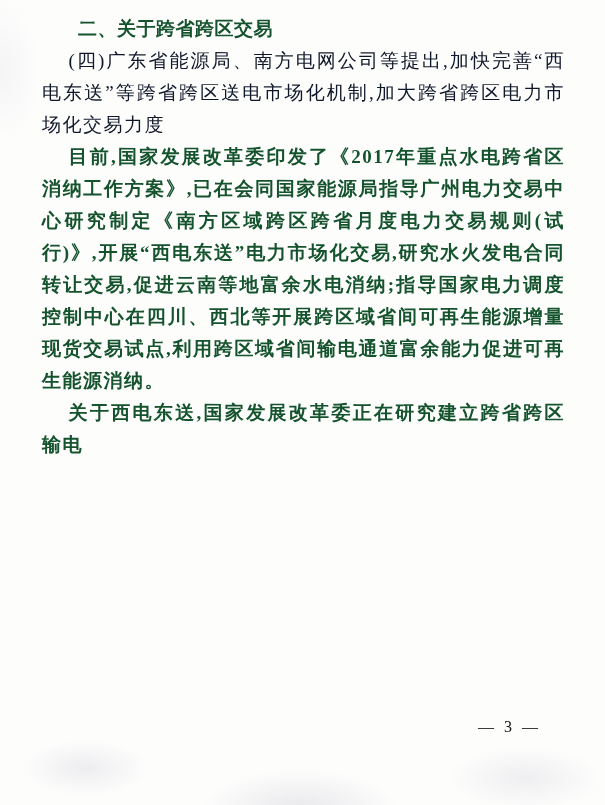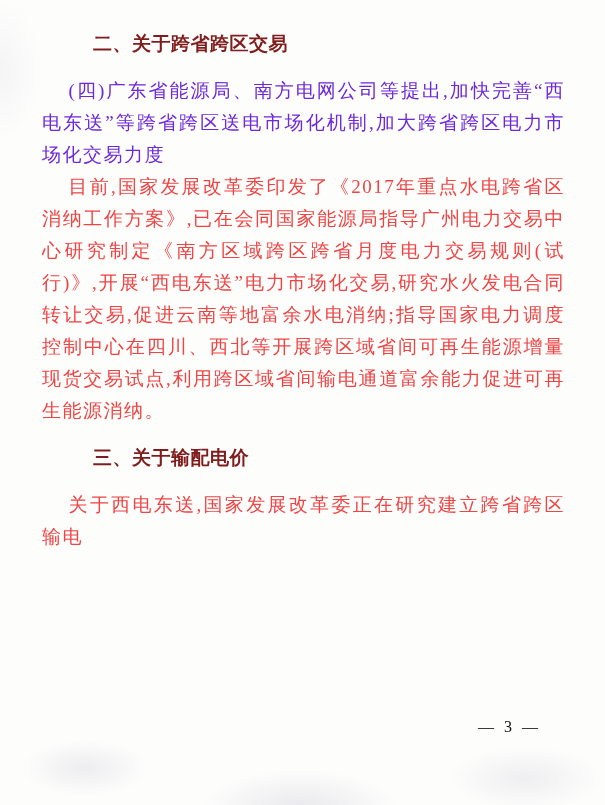--- a/index.html
+++ b/index.html
@@ -31,35 +31,36 @@
     left: 42px; top: 13px; width: 523px;
     color: #1e1e1e;
   }
   .para {
     margin: 0;
     font-size: 19px;
     line-height: 32px;
     letter-spacing: 1.5px;
     text-align: justify;
     text-indent: 1.4em;
-    color: #ef4444;
+    color: #14532d;
     font-family: "Liberation Serif", serif;
+    font-weight: bold;
   }
   .para.kai {
     font-weight: 500;
-    color: #6d28d9;
+    color: #0f172a;
   }
   .heading {
-    margin: 15px;
+    margin: 0;
     font-size: 19px;
     line-height: 32px;
     letter-spacing: 0.5px;
     text-indent: 1.9em;
     font-weight: bold;
-    color: #7f1d1d;
+    color: #14532d;
     font-family: "Liberation Sans", sans-serif;
   }
   .page-number {
     position: absolute;
     top: 718px; left: 452px;
     width: 115px;
     font-size: 16px;
     letter-spacing: 3px;
     text-align: center;
     color: #111111;
@@ -75,21 +76,20 @@
 
   <div class="content">
 
     <h2 class="heading">二、关于跨省跨区交易</h2>
 
     <p class="para kai">(四)广东省能源局、南方电网公司等提出,加快完善“西电东送”等跨省跨区送电市场化机制,加大跨省跨区电力市场化交易力度</p>
 
     <p class="para">目前,国家发展改革委印发了《2017年重点水电跨省区消纳工作方案》,已在会同国家能源局指导广州电力交易中心研究制定《南方区域跨区跨省月度电力交易规则(试行)》,开展“西电东送”电力市场化交易,研究水火发电合同转让交易,促进云南等地富余水电消纳;指导国家电力调度控制中心在四川、西北等开展跨区域省间可再生能源增量现货交易试点,利用跨区域省间输电通道富余能力促进可再生能源消纳。</p>
 
 
-    <h2 class="heading">三、关于输配电价</h2>
 
 
     <p class="para">关于西电东送,国家发展改革委正在研究建立跨省跨区输电</p>
 
   </div>
 
   <div class="page-number">— 3 —</div>
 
 </div>
 

